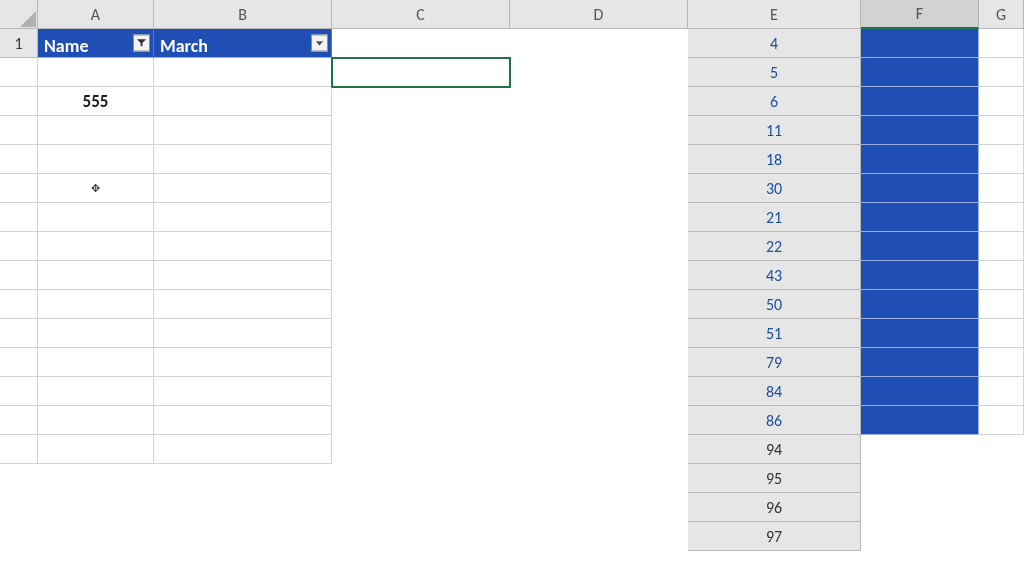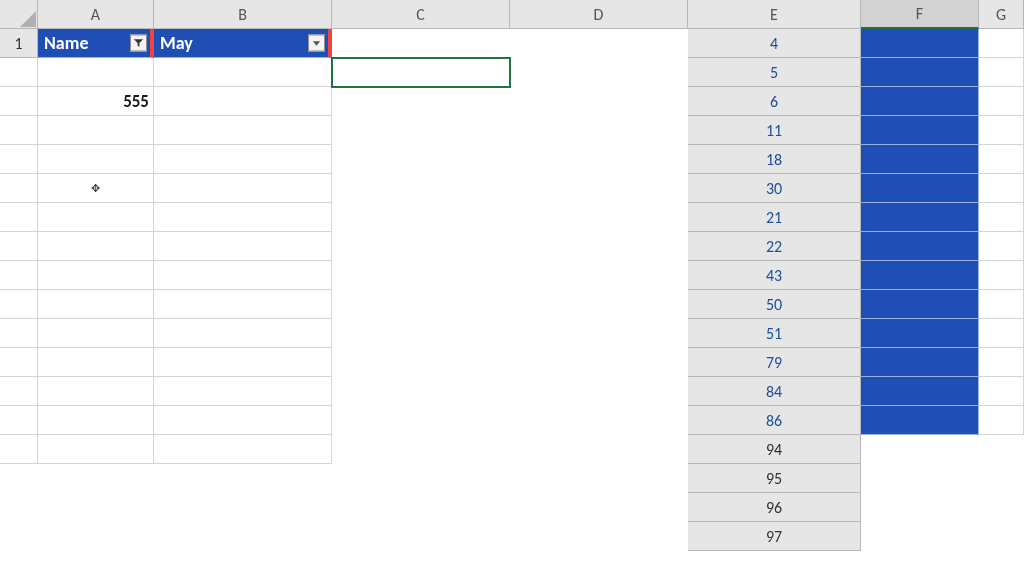--- a/index.html
+++ b/index.html
@@ -50,31 +50,32 @@
   .row-head.plain { color: #333; }
   .cell {
     position: relative;
     border-right: 1px solid #d4d4d4;
     border-bottom: 1px solid #d4d4d4;
     background: #ffffff;
     padding: 0 4px;
     display: flex; align-items: center;
     font-size: 17px;
   }
-  .cell.right { justify-content: flex-end; font-weight: 700; }
+  .cell.right { justify-content: center; font-weight: 700; }
   
   .th {
     background: #1f4fb4; 
     color: #ffffff;
     font-weight: 700;
-    border-right: 4px solid #ef4444;
+    border-right: 1px solid #ef4444;
     border-bottom: 1px solid #9ab0e0;
     padding-left: 6px;
     position: relative;
     font-size: 18px;
+    align-items: flex-end;
   }
   .th .filter-btn {
     position: absolute;
     right: 3px; top: 50%; transform: translateY(-50%);
     width: 17px; height: 17px;
     background: #f4f4f4;
     border: 1px solid #8f8f8f;
     display: flex; align-items: center; justify-content: center;
   }
   .filter-btn svg { display: block; }
@@ -119,21 +120,21 @@
     <div class="row-head plain">1</div>
     <div class="cell th">
       <span>Name</span>
       <div class="filter-btn">
         <svg width="11" height="11" viewBox="0 0 12 12">
           <path d="M1 2 h10 l-4 4 v4 l-2 -1 v-3 z" fill="#333"></path>
         </svg>
       </div>
     </div>
     <div class="cell th">
-      <span>May</span>
+      <span>March</span>
       <div class="filter-btn">
         <svg width="9" height="9" viewBox="0 0 10 10">
           <path d="M1 3 h8 l-4 5 z" fill="#555"></path>
         </svg>
       </div>
     </div>
     <div class="cell noborder"></div>
     <div class="cell noborder"></div>
     <div class="row-head">4</div>
     <div class="cell name-col"></div>

